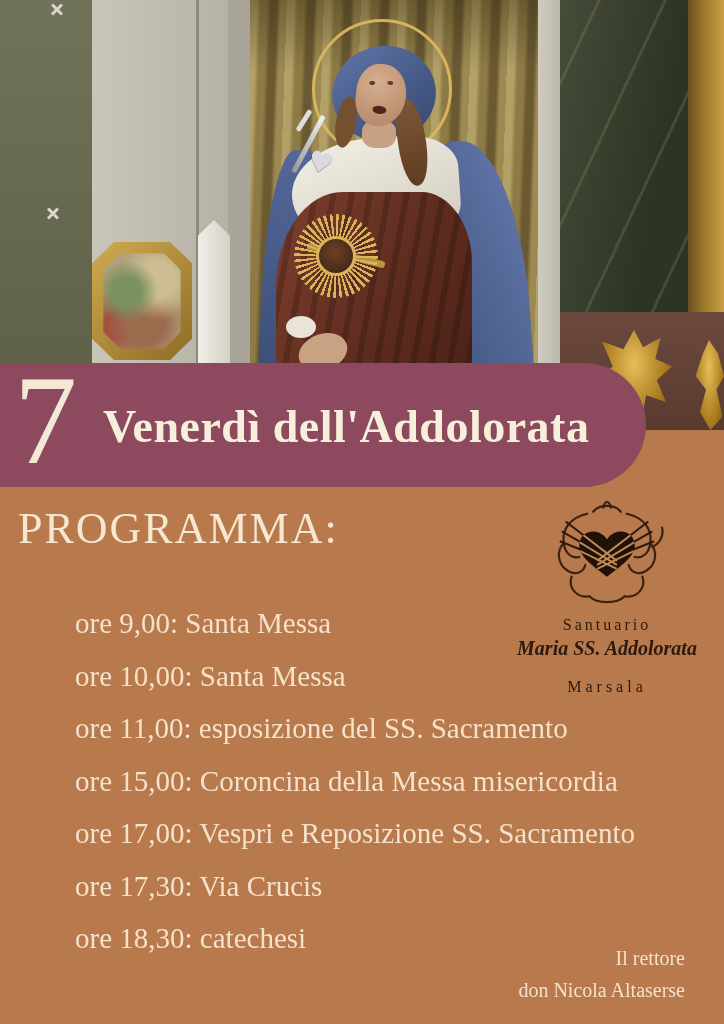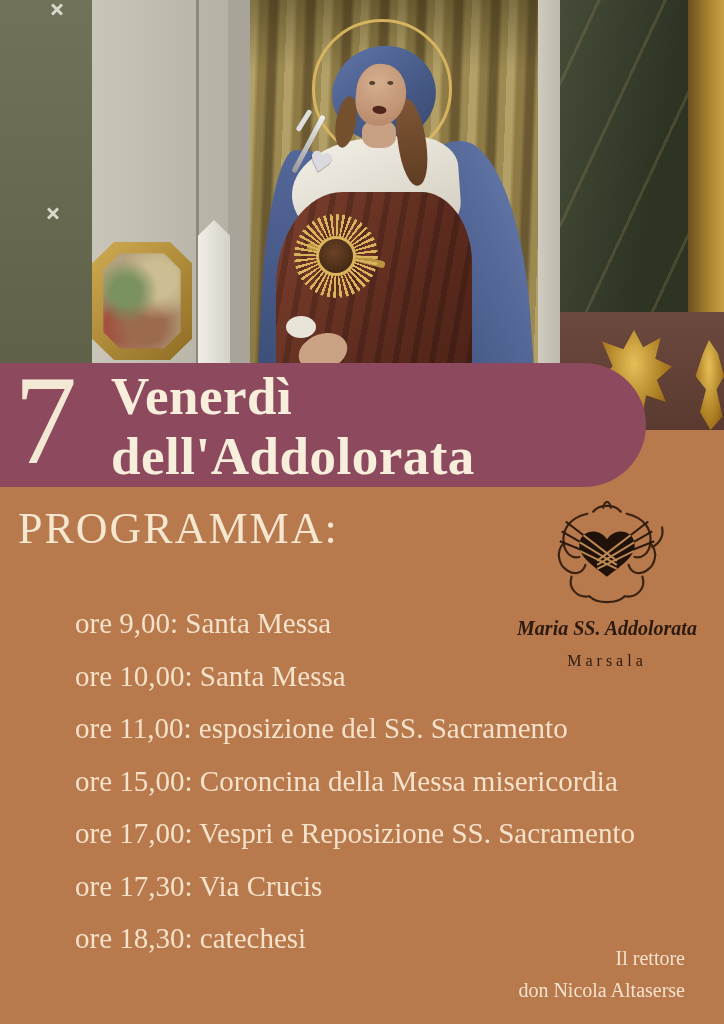--- a/index.html
+++ b/index.html
@@ -83,33 +83,33 @@
   .sword-guard{left:292px;top:118px;width:24px;height:5px;border-radius:2px;background:#dedede;transform:rotate(-58deg);}
   .charm-heart{left:308px;top:146px;font-size:28px;color:#d9d9de;transform:rotate(14deg);
     text-shadow:0 1px 1px rgba(0,0,0,.35);font-family:"DejaVu Sans",sans-serif;}
   .cuff{left:286px;top:316px;width:30px;height:22px;background:#e9e4d8;border-radius:50%;}
   .hands{left:298px;top:334px;width:50px;height:36px;background:#c9a183;border-radius:50%;transform:rotate(-20deg);}
 
   
   .banner{position:absolute;left:0;top:363px;width:646px;height:124px;z-index:5;
     background:#8d495e;border-radius:0 62px 62px 0;display:flex;align-items:center;}
   .banner-number{font-size:126px;line-height:1;color:#f3e8d4;margin:-8px 0 0 14px;}
-  .banner-title{font-size:53px;font-weight:700;color:#f7eedb;margin:2px 0 0 34px;letter-spacing:.5px;}
+  .banner-title{font-size:46px;font-weight:700;color:#f7eedb;margin:2px 0 0 26px;letter-spacing:.5px;}
 
   
   .brown{position:absolute;left:0;top:430px;width:724px;height:594px;background:#b8794d;z-index:1;}
   .heading{position:absolute;left:18px;top:503px;z-index:2;font-size:44px;letter-spacing:2px;color:#f6e7d1;}
   .program-list{position:absolute;left:60px;top:582px;z-index:2;margin:15px;padding:0;list-style:none;
     font-size:29px;color:#f5e2ca;}
   .program-list li{height:52.5px;line-height:52.5px;white-space:nowrap;}
   .logo{position:absolute;left:502px;top:496px;width:210px;z-index:2;text-align:center;color:#2c1a0f;}
   .logo svg{display:block;margin:0 auto;}
   .logo-line1{font-size:16px;letter-spacing:3px;margin-top:2px;}
   .logo-line2{font-size:20px;font-weight:700;font-style:italic;margin-top:3px;}
-  .logo-line3{font-size:16px;letter-spacing:4px;margin-top:12px;text-align:center;}
+  .logo-line3{font-size:16px;letter-spacing:4px;margin-top:18px;text-align:center;}
   .signature{position:absolute;left:490px;top:942px;width:195px;z-index:2;text-align:right;
     font-size:20px;line-height:1.6;color:#f3e3cd;}
 </style>
 </head>
 <body>
 
 <div class="poster">
 
   <div class="photo">
     <div class="wall-olive"></div>
@@ -203,20 +203,21 @@
       <path d="M60 44 C52 32 34 34 32 48 C30 60 44 70 60 82 C76 70 90 60 88 48 C86 34 68 32 60 44 Z" fill="#201208"></path>
       <g clip-path="url(#heartClip)" stroke="#c08a55" stroke-width="2">
         <line x1="18" y1="26" x2="70" y2="66"></line>
         <line x1="14" y1="36" x2="70" y2="70"></line>
         <line x1="12" y1="46" x2="70" y2="74"></line>
         <line x1="102" y1="26" x2="50" y2="66"></line>
         <line x1="106" y1="36" x2="50" y2="70"></line>
         <line x1="108" y1="46" x2="50" y2="74"></line>
       </g>
     </svg>
+    <div class="logo-line1">Santuario</div>
     <div class="logo-line2">Maria SS. Addolorata</div>
     <div class="logo-line3">Marsala</div>
   </div>
 
   <div class="signature">
     <div>Il rettore</div>
     <div>don Nicola Altaserse</div>
   </div>
 
 </div>

